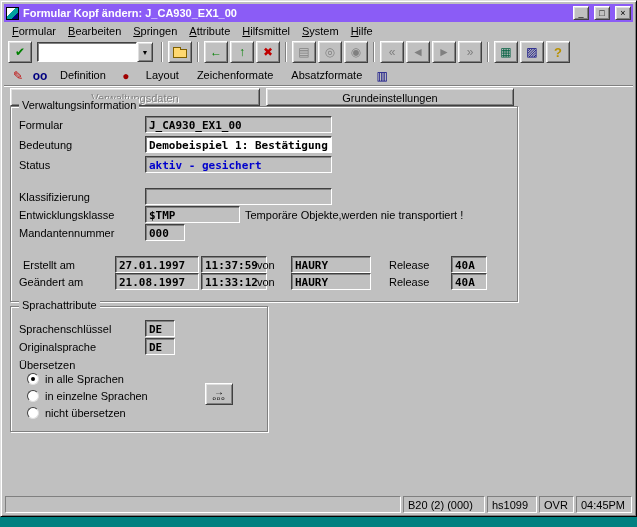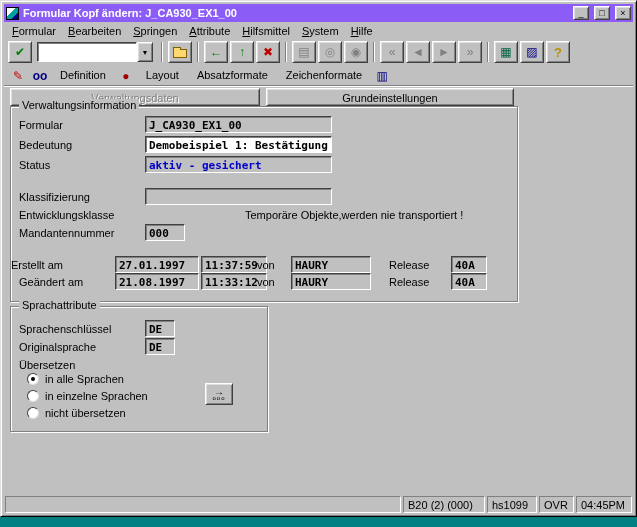--- a/index.html
+++ b/index.html
@@ -170,22 +170,22 @@
           <span class="gi g-help">?</span>
         </button>
     </div>
 
     <div class="apptoolbar">
       <button class="appicon"><span class="gi g-red">✎</span></button>
       <button class="appicon"><span class="glasses g-blue">oo</span></button>
       <button class="appbtn">Definition</button>
       <button class="appicon"><span class="gi" style="color:#a00000">●</span></button>
       <button class="appbtn">Layout</button>
+      <button class="appbtn">Zeichenformate</button>
       <button class="appbtn">Absatzformate</button>
-      <button class="appbtn">Zeichenformate</button>
       <button class="appicon"><span class="gi g-blue">▥</span></button>
     </div>
 
     <div class="client">
 
       <button class="tabbtn" style="left:262px; top:2px; width:248px;">Grundeinstellungen</button>
       <button class="tabbtn disabled" style="left:6px; top:2px; width:250px;">Verwaltungsdaten</button>
 
       <div class="groupbox" style="left:6px; top:20px; width:508px; height:196px;">
         <span class="group-label">Verwaltungsinformation</span>
@@ -196,26 +196,27 @@
         <span class="flabel" style="left:8px; top:32px;">Bedeutung</span>
         <div class="ffield white" style="left:134px; top:29px; width:187px;">Demobeispiel 1: Bestätigung</div>
 
         <span class="flabel" style="left:8px; top:52px;">Status</span>
         <div class="ffield bluetext" style="left:134px; top:49px; width:187px;">aktiv - gesichert</div>
 
         <span class="flabel" style="left:8px; top:84px;">Klassifizierung</span>
         <div class="ffield" style="left:134px; top:81px; width:187px;"></div>
 
         <span class="flabel" style="left:8px; top:102px;">Entwicklungsklasse</span>
+        <div class="ffield" style="left:134px; top:99px; width:95px;">$TMP</div>
         <span class="flabel" style="left:234px; top:102px;">Temporäre Objekte,werden nie transportiert !</span>
 
         <span class="flabel" style="left:8px; top:120px;">Mandantennummer</span>
         <div class="ffield" style="left:134px; top:117px; width:40px;">000</div>
 
-        <span class="flabel" style="left:0; top:152px;">Erstellt am</span>
+        <span class="flabel" style="left:12px; top:152px;">Erstellt am</span>
         <div class="ffield" style="left:104px; top:149px; width:84px;">27.01.1997</div>
         <div class="ffield" style="left:190px; top:149px; width:66px;">11:37:59</div>
         <span class="flabel" style="left:246px; top:152px;">von</span>
         <div class="ffield" style="left:280px; top:149px; width:80px;">HAURY</div>
         <span class="flabel" style="left:378px; top:152px;">Release</span>
         <div class="ffield" style="left:440px; top:149px; width:36px;">40A</div>
 
         <span class="flabel" style="left:8px; top:169px;">Geändert am</span>
         <div class="ffield" style="left:104px; top:166px; width:84px;">21.08.1997</div>
         <div class="ffield" style="left:190px; top:166px; width:66px;">11:33:12</div>

